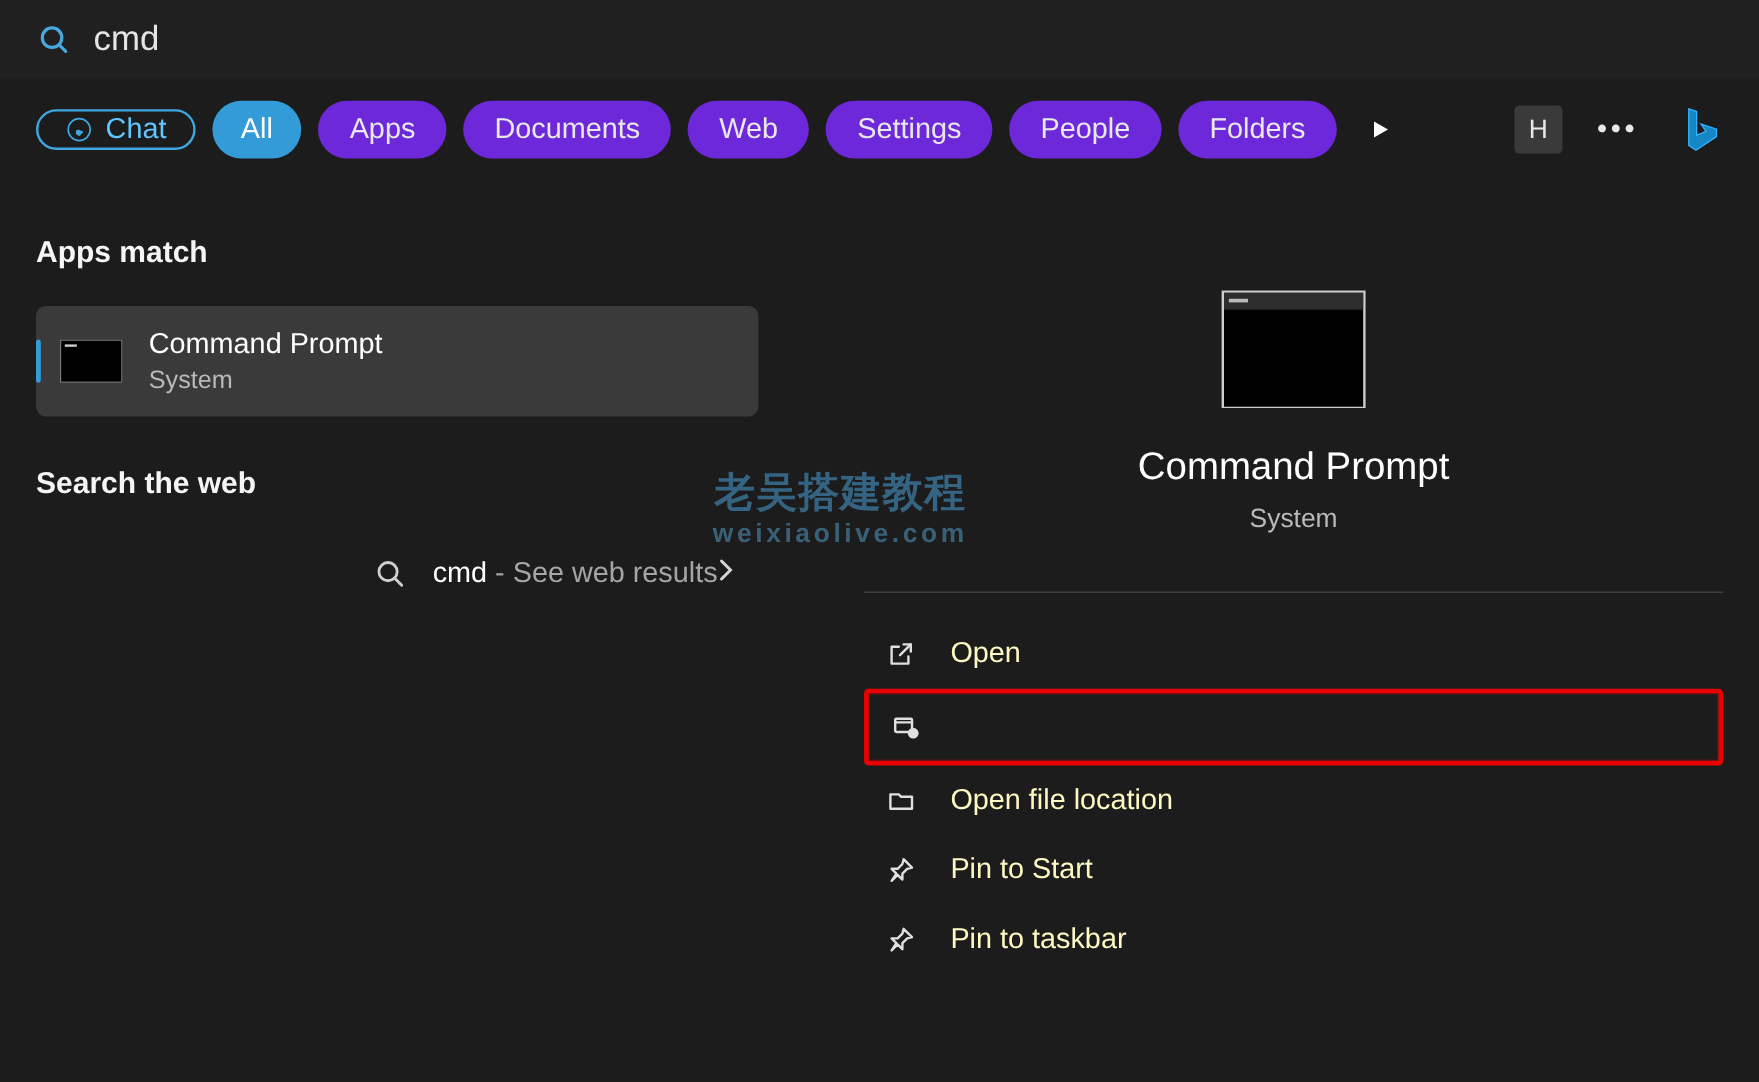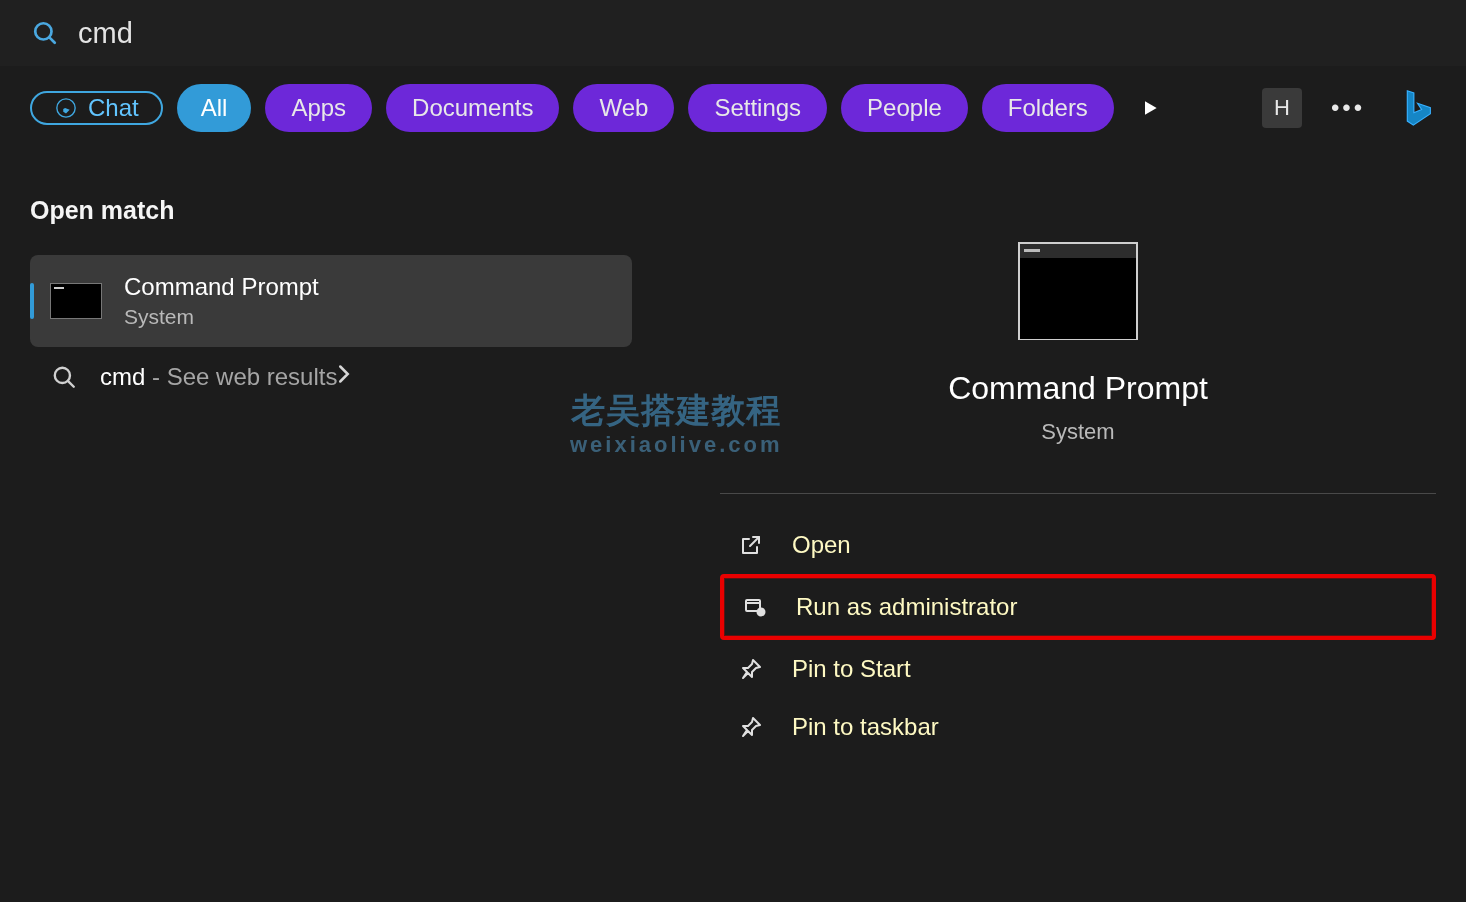--- a/index.html
+++ b/index.html
@@ -165,21 +165,21 @@
     font-size: 25px;
     font-weight: 600;
     color: #f5f5f5;
     margin-top: 42px;
     margin-bottom: 30px;
   }
 
   .web-item {
     display:flex;
     align-items:center;
-    justify-content:flex-start;
+    justify-content:flex-end;
     padding: 16px 20px;
     border-radius: 8px;
     cursor:pointer;
   }
   .web-item .left { display:flex; align-items:center; gap:22px; }
   .web-item .loupe {
     width:28px; height:28px;
     display:flex;align-items:center;justify-content:center;
   }
   .web-item .main-text { font-size:24px; color:#fff; }
@@ -247,21 +247,21 @@
   }
   .action.highlight {
     border: 4px solid #e90000;
     box-shadow: 0 0 0 1px rgba(233,0,0,0.3) inset;
     border-radius: 4px;
   }
 
   
   .watermark {
     position:absolute;
-    left:570px; top:388px;
+    left:594px; top:388px;
     color:#4a9fd6;
     opacity:0.55;
     text-align:center;
     font-weight:600;
     pointer-events:none;
     letter-spacing:1px;
   }
   .watermark .cn { font-size:34px; }
   .watermark .en { font-size:22px; letter-spacing:3px; margin-top:-2px; color:#5398c4;}
 </style>
@@ -327,30 +327,31 @@
         <path d="M7 3 L10 4 L10 15 L15 13 L13 10 L19 12 L19 15 L10 21 L7 19 Z" fill="none" stroke="#38b0ff" stroke-width="1.2"></path>
         <path d="M7 3 L10 4 L10 15 L15 13 L13 10 L19 12 L19 15 L10 21 L7 19 Z" fill="#1586c6"></path>
       </svg>
     </div>
   </div>
 </div>
 
 <div class="main">
 
   <div class="left-col">
-    <div class="section-title">Open match</div>
+    <div class="section-title">Apps match</div>
 
     <div class="result-item selected">
       <div class="result-thumb"></div>
       <div class="result-text">
         <div class="title">Command Prompt</div>
         <div class="sub">System</div>
       </div>
     </div>
 
+    <div class="web-section-title">Search the web</div>
 
     <div class="web-item">
       <div class="left">
         <span class="loupe">
           <svg width="26" height="26" viewBox="0 0 24 24" fill="none" stroke="#d0d0d0" stroke-width="2.2" stroke-linecap="round">
             <circle cx="10.5" cy="10.5" r="7"></circle>
               <line x1="21" y1="21" x2="16" y2="16"></line>
           </svg>
         </span>
         <span>
@@ -389,23 +390,30 @@
 
       <div class="action highlight">
         <span class="ic">
           <svg width="24" height="24" viewBox="0 0 24 24" fill="none" stroke="#e0e0e0" stroke-width="2" stroke-linecap="round">
             <rect x="3" y="5" width="14" height="11" rx="1"></rect>
               <path d="M3 8 L17 8"></path>
             <circle cx="18" cy="17" r="4.5" fill="#e0e0e0" stroke="none"></circle>
             <path d="M18 14.5 L18 19.5 M15.5 17 L20.5 17" stroke="#1c1c1c" stroke-width="0"></path>
           </svg>
         </span>
-        <span>Run as administrator</span>
-      </div>
-
+      </div>
+
+      <div class="action">
+        <span class="ic">
+          <svg width="24" height="24" viewBox="0 0 24 24" fill="none" stroke="#e0e0e0" stroke-width="2" stroke-linecap="round" stroke-linejoin="round">
+            <path d="M3 7 L3 19 L21 19 L21 9 L12 9 L10 7 Z"></path>
+          </svg>
+        </span>
+        <span>Open file location</span>
+      </div>
 
       <div class="action">
         <span class="ic">
           <svg width="24" height="24" viewBox="0 0 24 24" fill="none" stroke="#e0e0e0" stroke-width="2" stroke-linecap="round" stroke-linejoin="round">
             <path d="M14 3 L21 10 L17 11 L13 15 L13 20 L9 16 L4 21 L8 15 L4 11 L9 11 L13 7 Z"></path>
           </svg>
         </span>
         <span>Pin to Start</span>
       </div>
 

